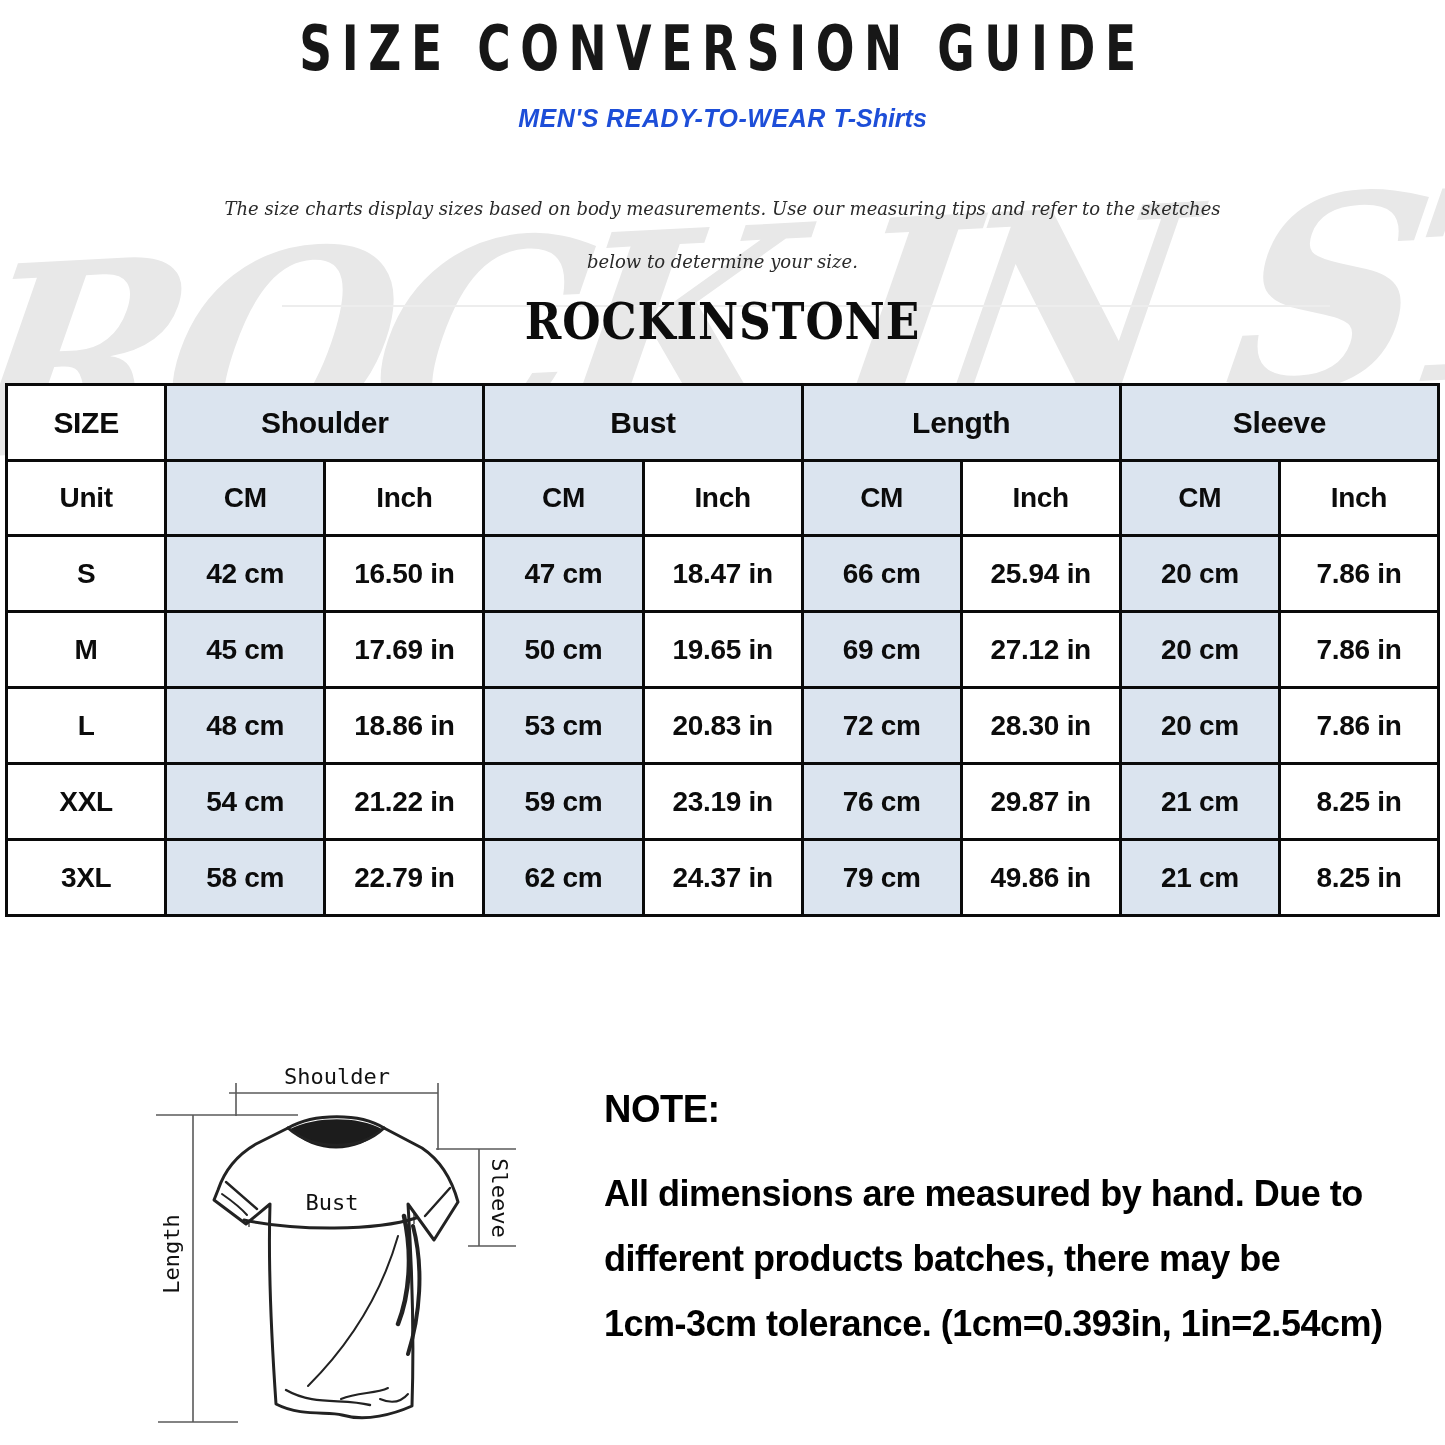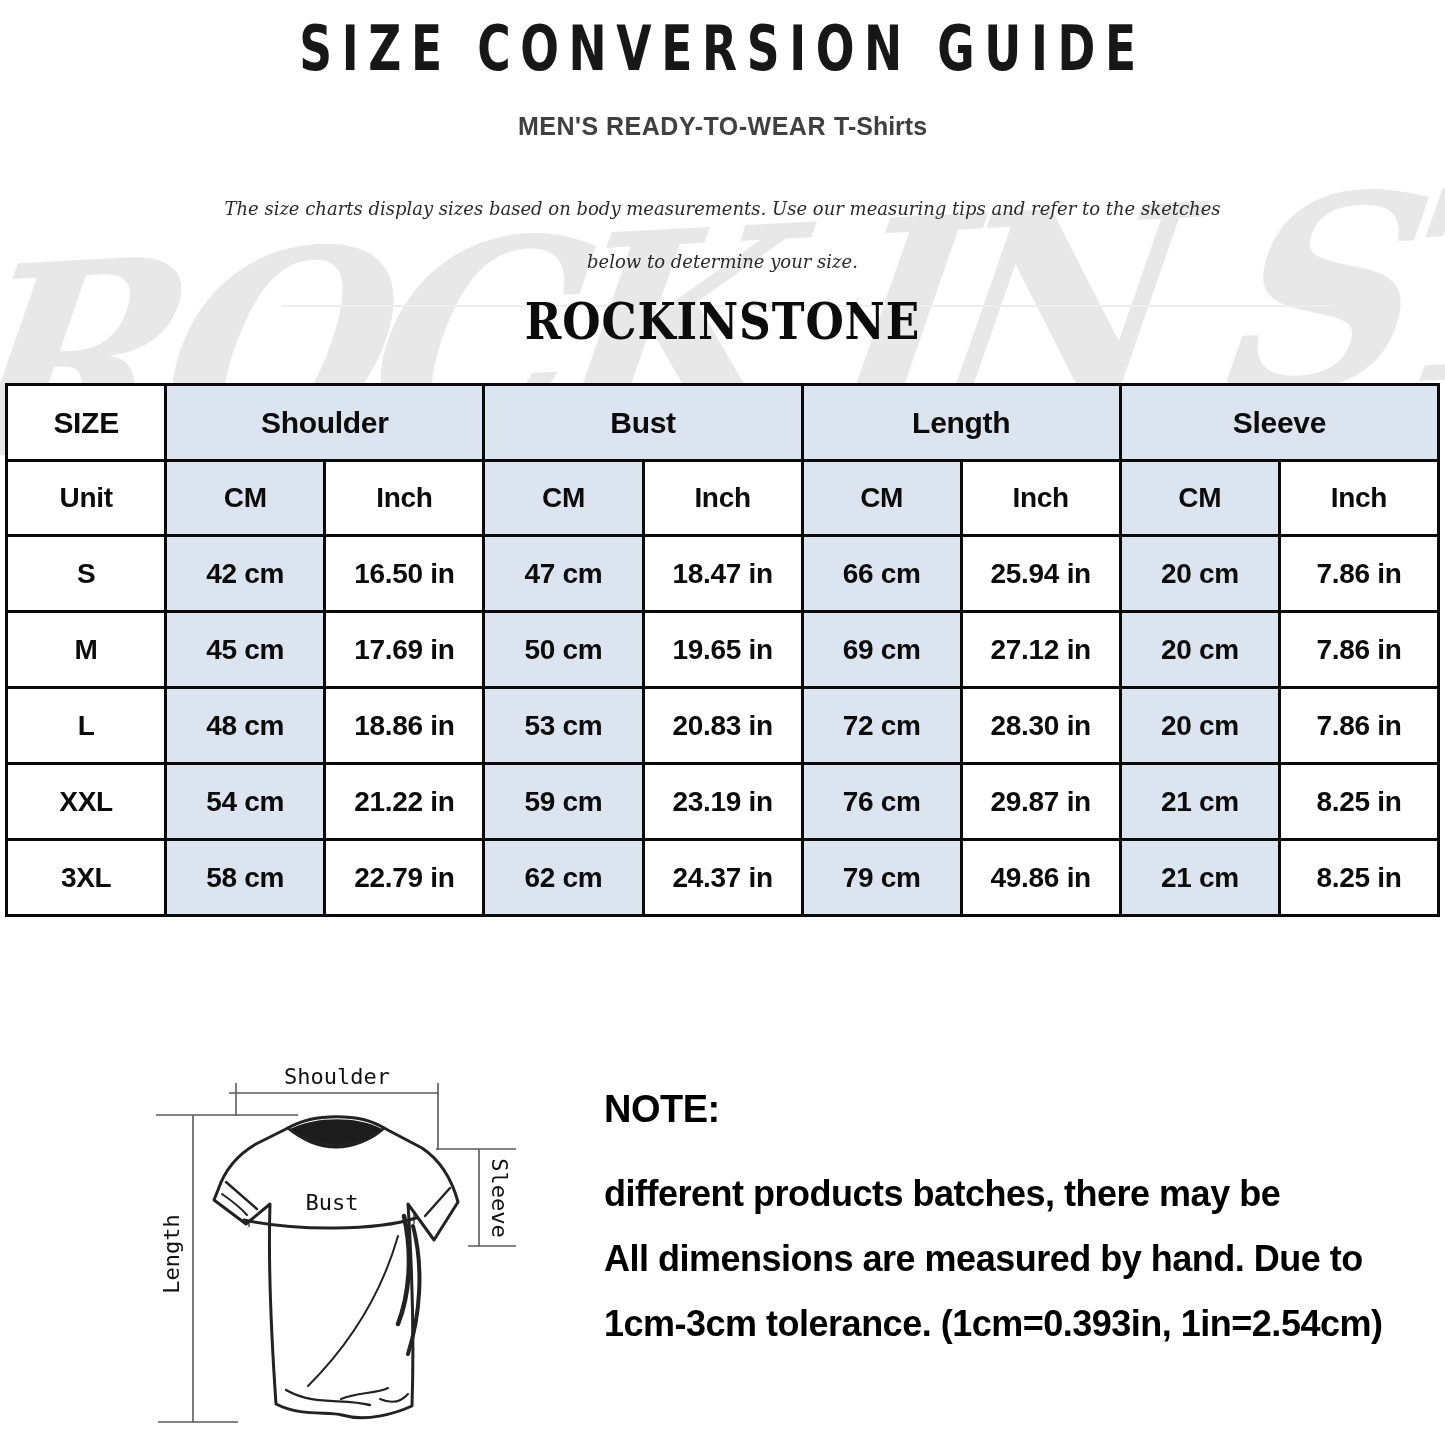--- a/index.html
+++ b/index.html
@@ -37,27 +37,28 @@
     font-family:"DejaVu Sans", sans-serif;
     font-weight:bold;
     font-size:57px;
     letter-spacing:12px;
     color:#171717;
     transform:scaleX(0.80) scaleY(1.10);
     transform-origin:center top;
     z-index:2;
   }
   .subtitle {
-    position:absolute; top:112px; left:0; width:100%;
+    position:absolute; top:104px; left:0; width:100%;
     text-align:center;
     font-weight:bold;
     font-size:25px;
     letter-spacing:0.5px;
-    color:#404040;
-    z-index:2;
+    color:#1d4ed8;
+    z-index:2;
+    font-style:italic;
   }
   .subtitle .accent { margin-left:8px; letter-spacing:0; }
   .desc {
     position:absolute; top:182px; left:0; width:100%;
     text-align:center;
     font-family:"DejaVu Serif", serif;
     font-style:italic;
     font-size:18px;
     line-height:53px;
     color:#2a2a2a;
@@ -277,16 +278,16 @@
   </g>
 
   <text class="diagram-label" x="201" y="30" text-anchor="middle">Shoulder</text>
   <text class="diagram-label" x="196" y="156" text-anchor="middle">Bust</text>
   <text class="diagram-label" x="36" y="207" text-anchor="middle" transform="rotate(-90 36 200)">Length</text>
   <text class="diagram-label" x="362" y="150" text-anchor="middle" transform="rotate(90 362 144)">Sleeve</text>
 </svg>
 
 <div class="note">
   <div class="note-heading">NOTE:</div>
+  <div class="note-line">All dimensions are measured by hand. Due to</div>
   <div class="note-line">different products batches, there may be</div>
-  <div class="note-line">All dimensions are measured by hand. Due to</div>
   <div class="note-line">1cm-3cm tolerance. (1cm=0.393in, 1in=2.54cm)</div>
 </div>
 
 </body></html>

